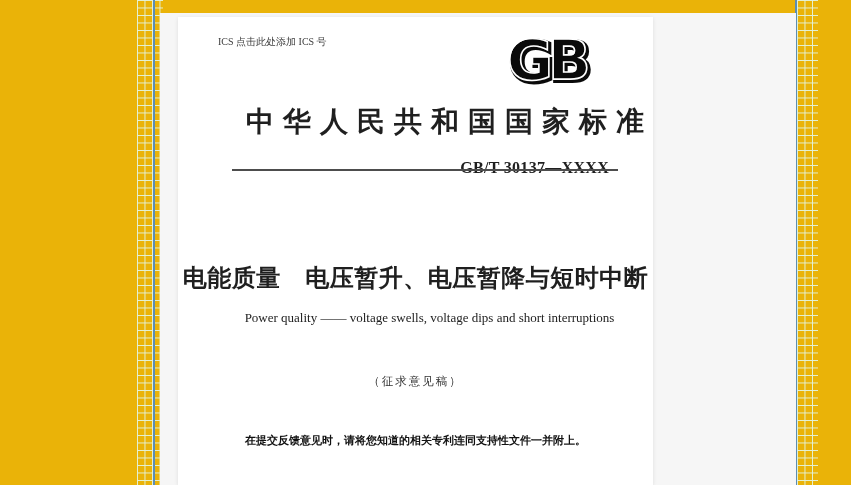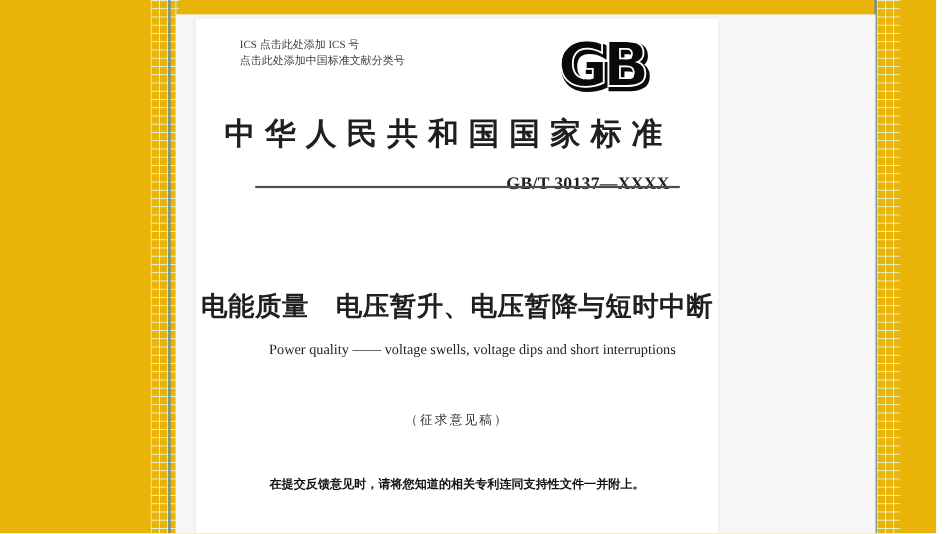--- a/index.html
+++ b/index.html
@@ -35,21 +35,21 @@
     color:var(--text,#1f1f1f);
   }
   .ics-block{
     position:absolute;left:40px;top:18px;
     font-size:10px;line-height:13.5px;color:var(--muted-text,#3c3c3c);
     font-family:"Liberation Serif",serif;
   }
   .gb-logo{position:absolute;left:330px;top:15px;width:95px;height:54px;}
   .standard-name{
     position:absolute;left:0;right:0;top:86px;
-    text-align:left;padding-left:26px;
+    text-align:right;padding-left:26px;
     font-family:"Liberation Serif",serif;
     font-size:28px;font-weight:bold;letter-spacing:9px;white-space:nowrap;
   }
   .standard-number{
     position:absolute;right:44px;top:126px;
     font-family:"Liberation Serif",serif;
     font-size:16px;font-weight:bold;letter-spacing:.3px;margin-top:16px;
   }
   .header-rule{
     position:absolute;left:54px;top:152px;width:386px;height:2px;
@@ -89,21 +89,20 @@
   <div class="guide-line left"></div>
   <div class="grid-band right"></div>
   <div class="guide-line right"></div>
 
   <div class="viewer-backdrop">
 
     <div class="doc-page">
 
       <div class="ics-block">
         <div>ICS 点击此处添加 ICS 号</div>
-        <div>点击此处添加中国标准文献分类号</div>
       </div>
 
       <svg class="gb-logo" viewBox="0 0 95 54" aria-hidden="true">
         <text x="1" y="49" font-family="'DejaVu Sans',sans-serif" font-size="56" font-weight="bold" letter-spacing="-5" fill="#0a0a0a" stroke="#0a0a0a" stroke-width="4" paint-order="stroke">GB</text>
         <text x="-1" y="46.5" font-family="'DejaVu Sans',sans-serif" font-size="56" font-weight="bold" letter-spacing="-5" fill="none" stroke="#ffffff" stroke-width="1.6">GB</text>
       </svg>
 
       <div class="standard-name">中华人民共和国国家标准</div>
 
       <div class="standard-number">GB/T 30137—XXXX</div>

